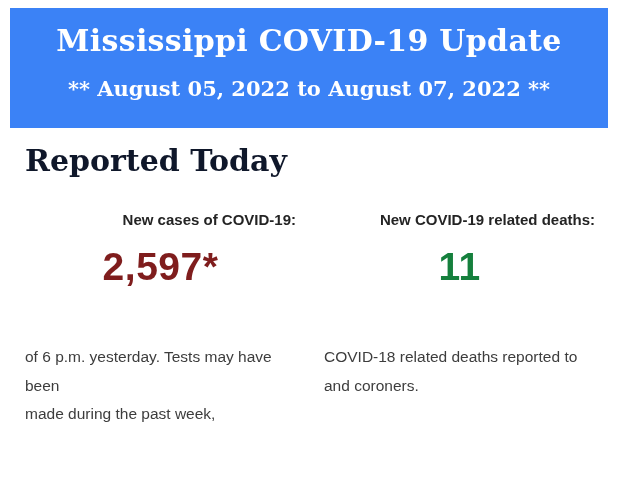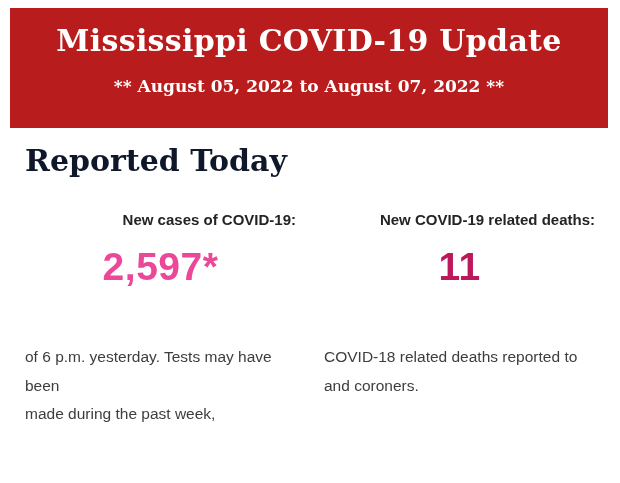--- a/index.html
+++ b/index.html
@@ -26,21 +26,21 @@
     font-size: 30px;
     font-weight: bold;
     line-height: 37px;
     color: #ffffff;
     text-align: center;
     letter-spacing: 0.3px;
   }
   .banner-subtitle {
     margin-top: 17px;
     font-family: "DejaVu Serif", serif;
-    font-size: 17px;
+    font-size: 21px;
     font-weight: bold;
     color: #ffffff;
     text-align: center;
   }
   .content {
     padding: 0 25px;
   }
   .section-heading {
     margin: 14px 0 0 0;
     font-family: "DejaVu Serif", serif;
@@ -77,42 +77,42 @@
     margin-top: 55px;
     font-size: 15.5px;
     line-height: 28.5px;
     color: #3d3d3d;
     text-align: left;
   }
 </style>
 </head>
 <body>
 
-<header class="banner" style="background-color: #b91c1c;">
+<header class="banner" style="background-color: #3b82f6;">
   <h1 class="banner-title">Mississippi COVID-19 Update</h1>
   <div class="banner-subtitle">** August 05, 2022 to August 07, 2022 **</div>
 </header>
 
 <main class="content">
   <h2 class="section-heading">Reported Today</h2>
 
   <div class="stats-row">
 
     <div class="stat-col">
       <div class="stat-label">New cases of COVID-19:</div>
-      <div class="stat-value" style="color: #ec4899;">2,597*</div>
+      <div class="stat-value" style="color: #7f1d1d;">2,597*</div>
       <div class="stat-desc">
         <div>of 6 p.m. yesterday. Tests may have been</div>
         <div>made during the past week,</div>
       </div>
     </div>
 
     <div class="stat-col">
       <div class="stat-label">New COVID-19 related deaths:</div>
-      <div class="stat-value" style="color: #be185d;">11</div>
+      <div class="stat-value" style="color: #15803d;">11</div>
       <div class="stat-desc">
         <div>COVID-18 related deaths reported to</div>
         <div>and coroners.</div>
       </div>
     </div>
 
   </div>
 </main>
 
 </body></html>

